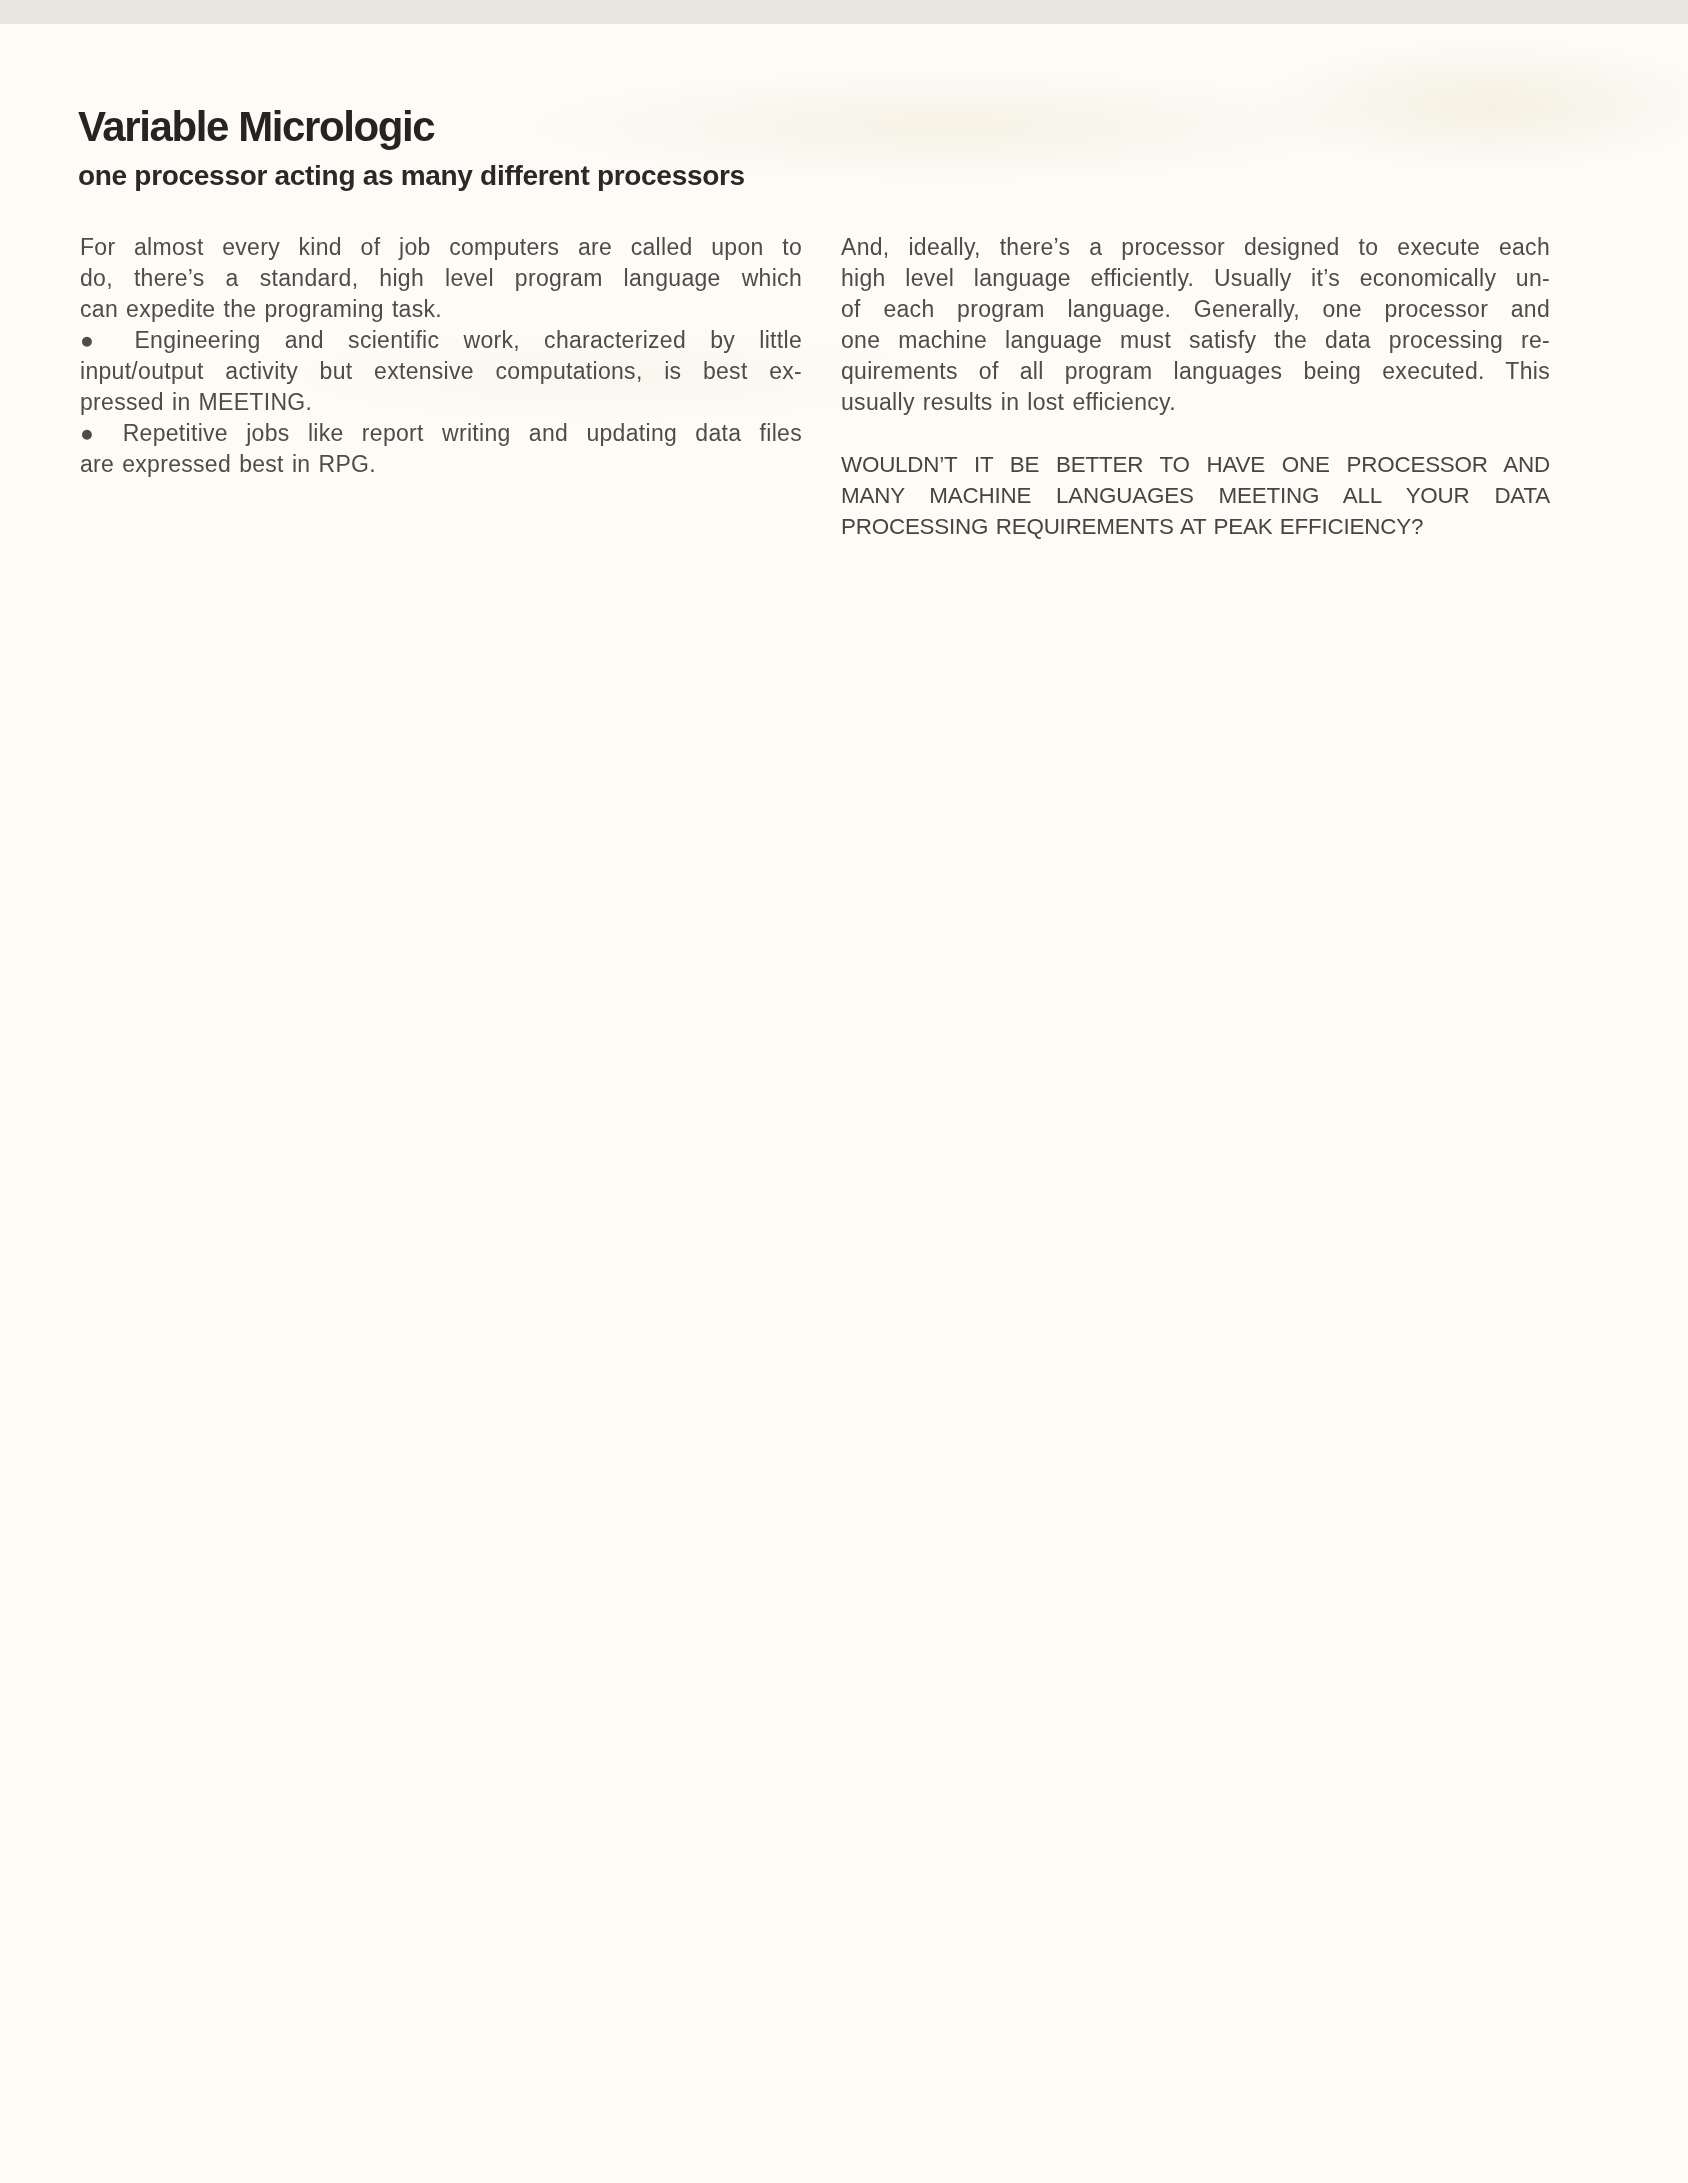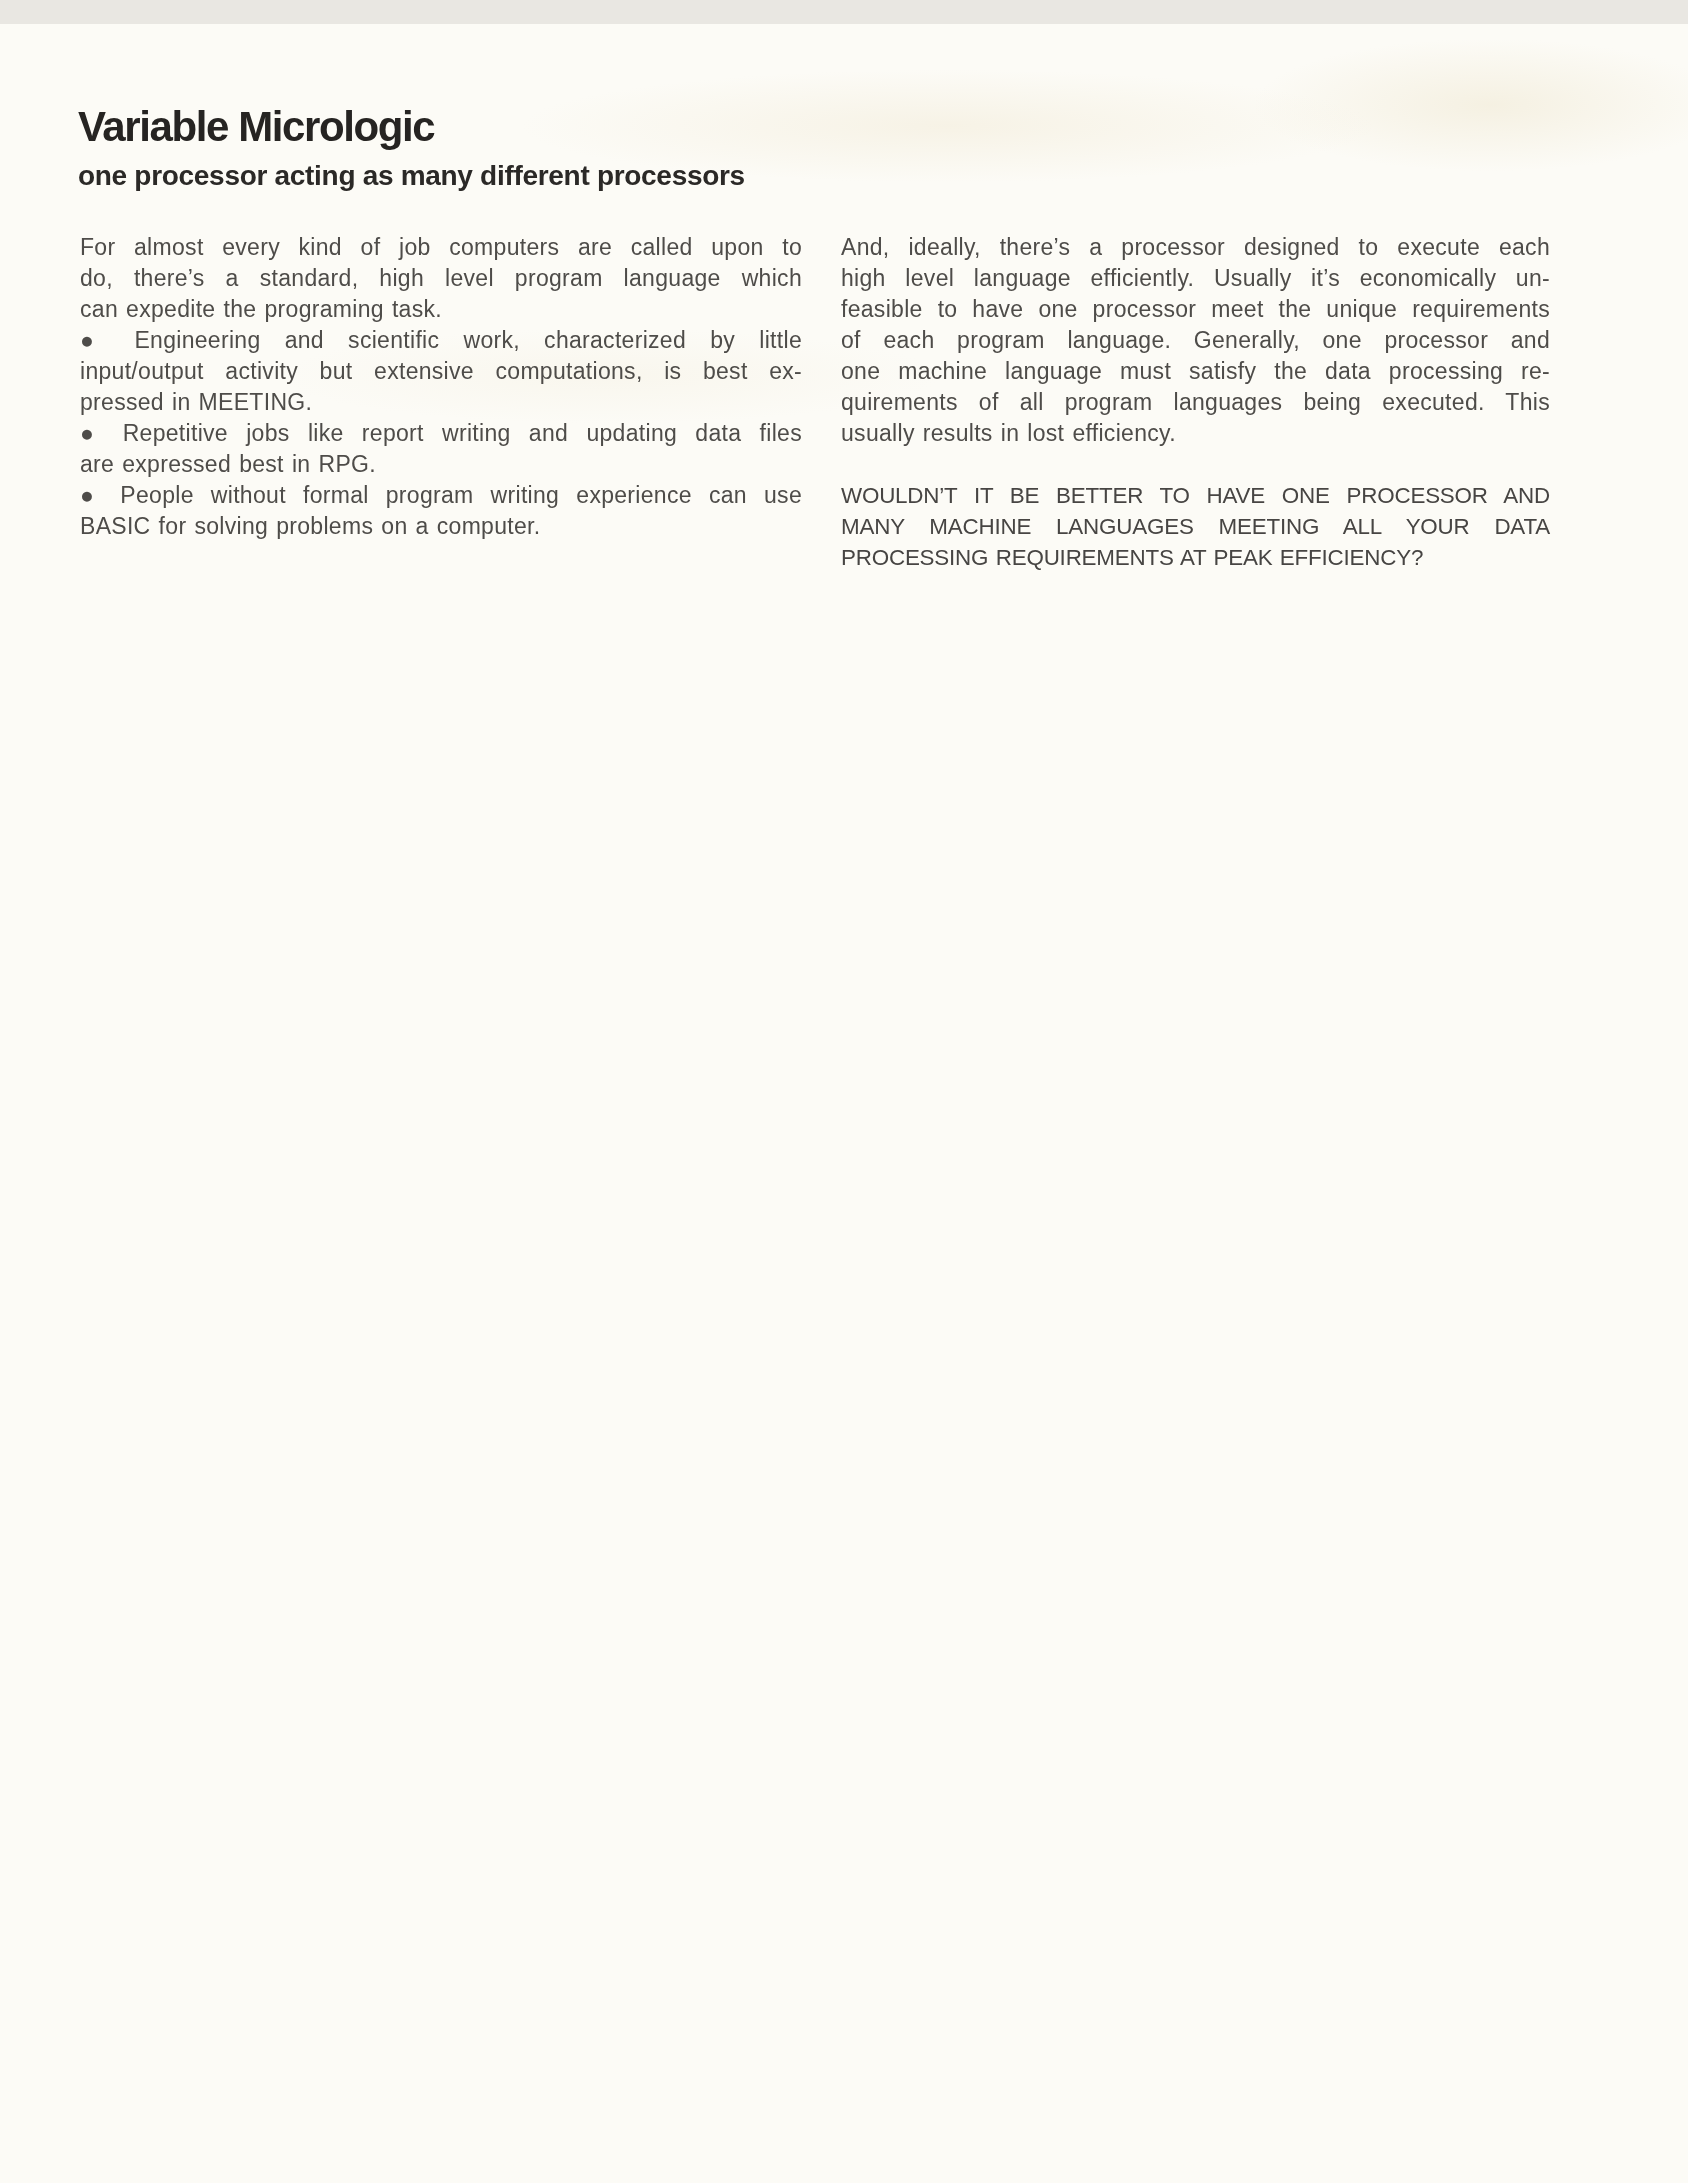--- a/index.html
+++ b/index.html
@@ -79,30 +79,25 @@
       </div>
       <div class="para">
         <div class="line just">● Engineering and scientific work, characterized by little</div>
         <div class="line just">input/output activity but extensive computations, is best ex-</div>
         <div class="line">pressed in MEETING.</div>
       </div>
       <div class="para">
         <div class="line just">● Repetitive jobs like report writing and updating data files</div>
         <div class="line">are expressed best in RPG.</div>
       </div>
-      <div class="para">
-        <div class="line just">● People without formal program writing experience can use</div>
-        <div class="line">BASIC for solving problems on a computer.</div>
-      </div>
     </div>
   <div class="col col-right">
       <div class="para">
         <div class="line just">And, ideally, there’s a processor designed to execute each</div>
         <div class="line just">high level language efficiently. Usually it’s economically un-</div>
-        <div class="line just">feasible to have one processor meet the unique requirements</div>
         <div class="line just">of each program language. Generally, one processor and</div>
         <div class="line just">one machine language must satisfy the data processing re-</div>
         <div class="line just">quirements of all program languages being executed. This</div>
         <div class="line">usually results in lost efficiency.</div>
       </div>
       <div class="para para-caps">
         <div class="line just">WOULDN’T IT BE BETTER TO HAVE ONE PROCESSOR AND</div>
         <div class="line just">MANY MACHINE LANGUAGES MEETING ALL YOUR DATA</div>
         <div class="line">PROCESSING REQUIREMENTS AT PEAK EFFICIENCY?</div>
       </div>

